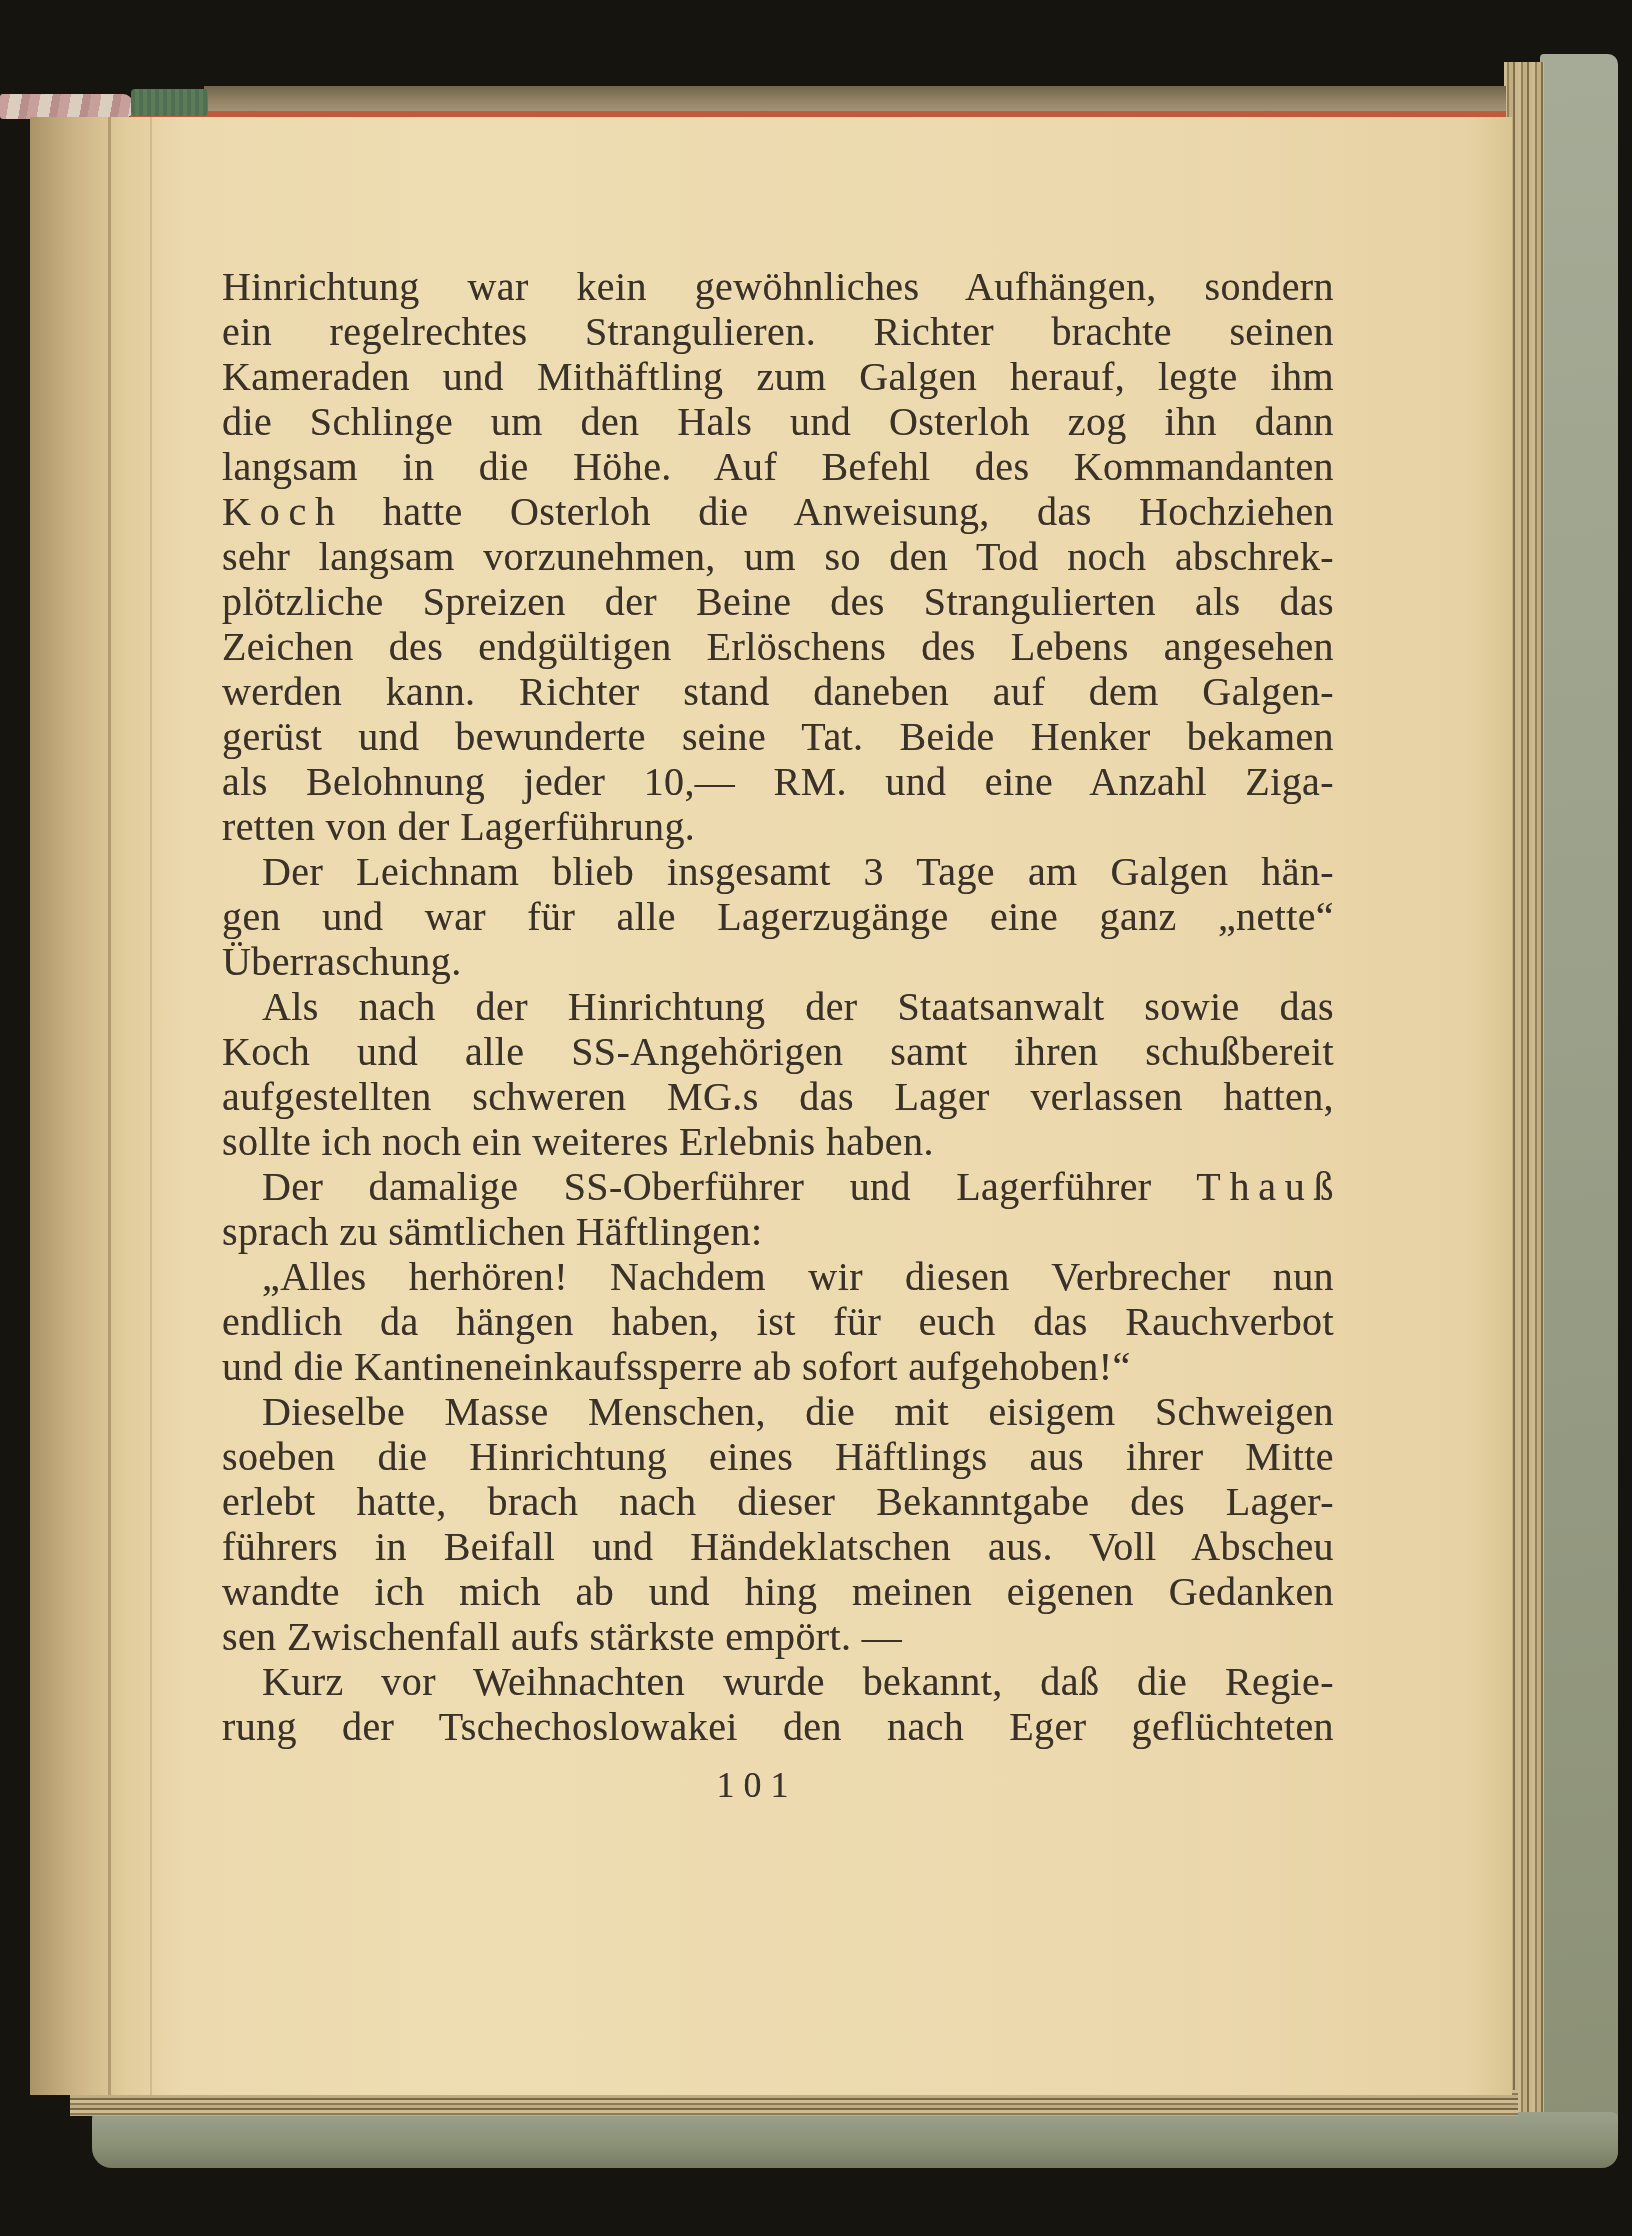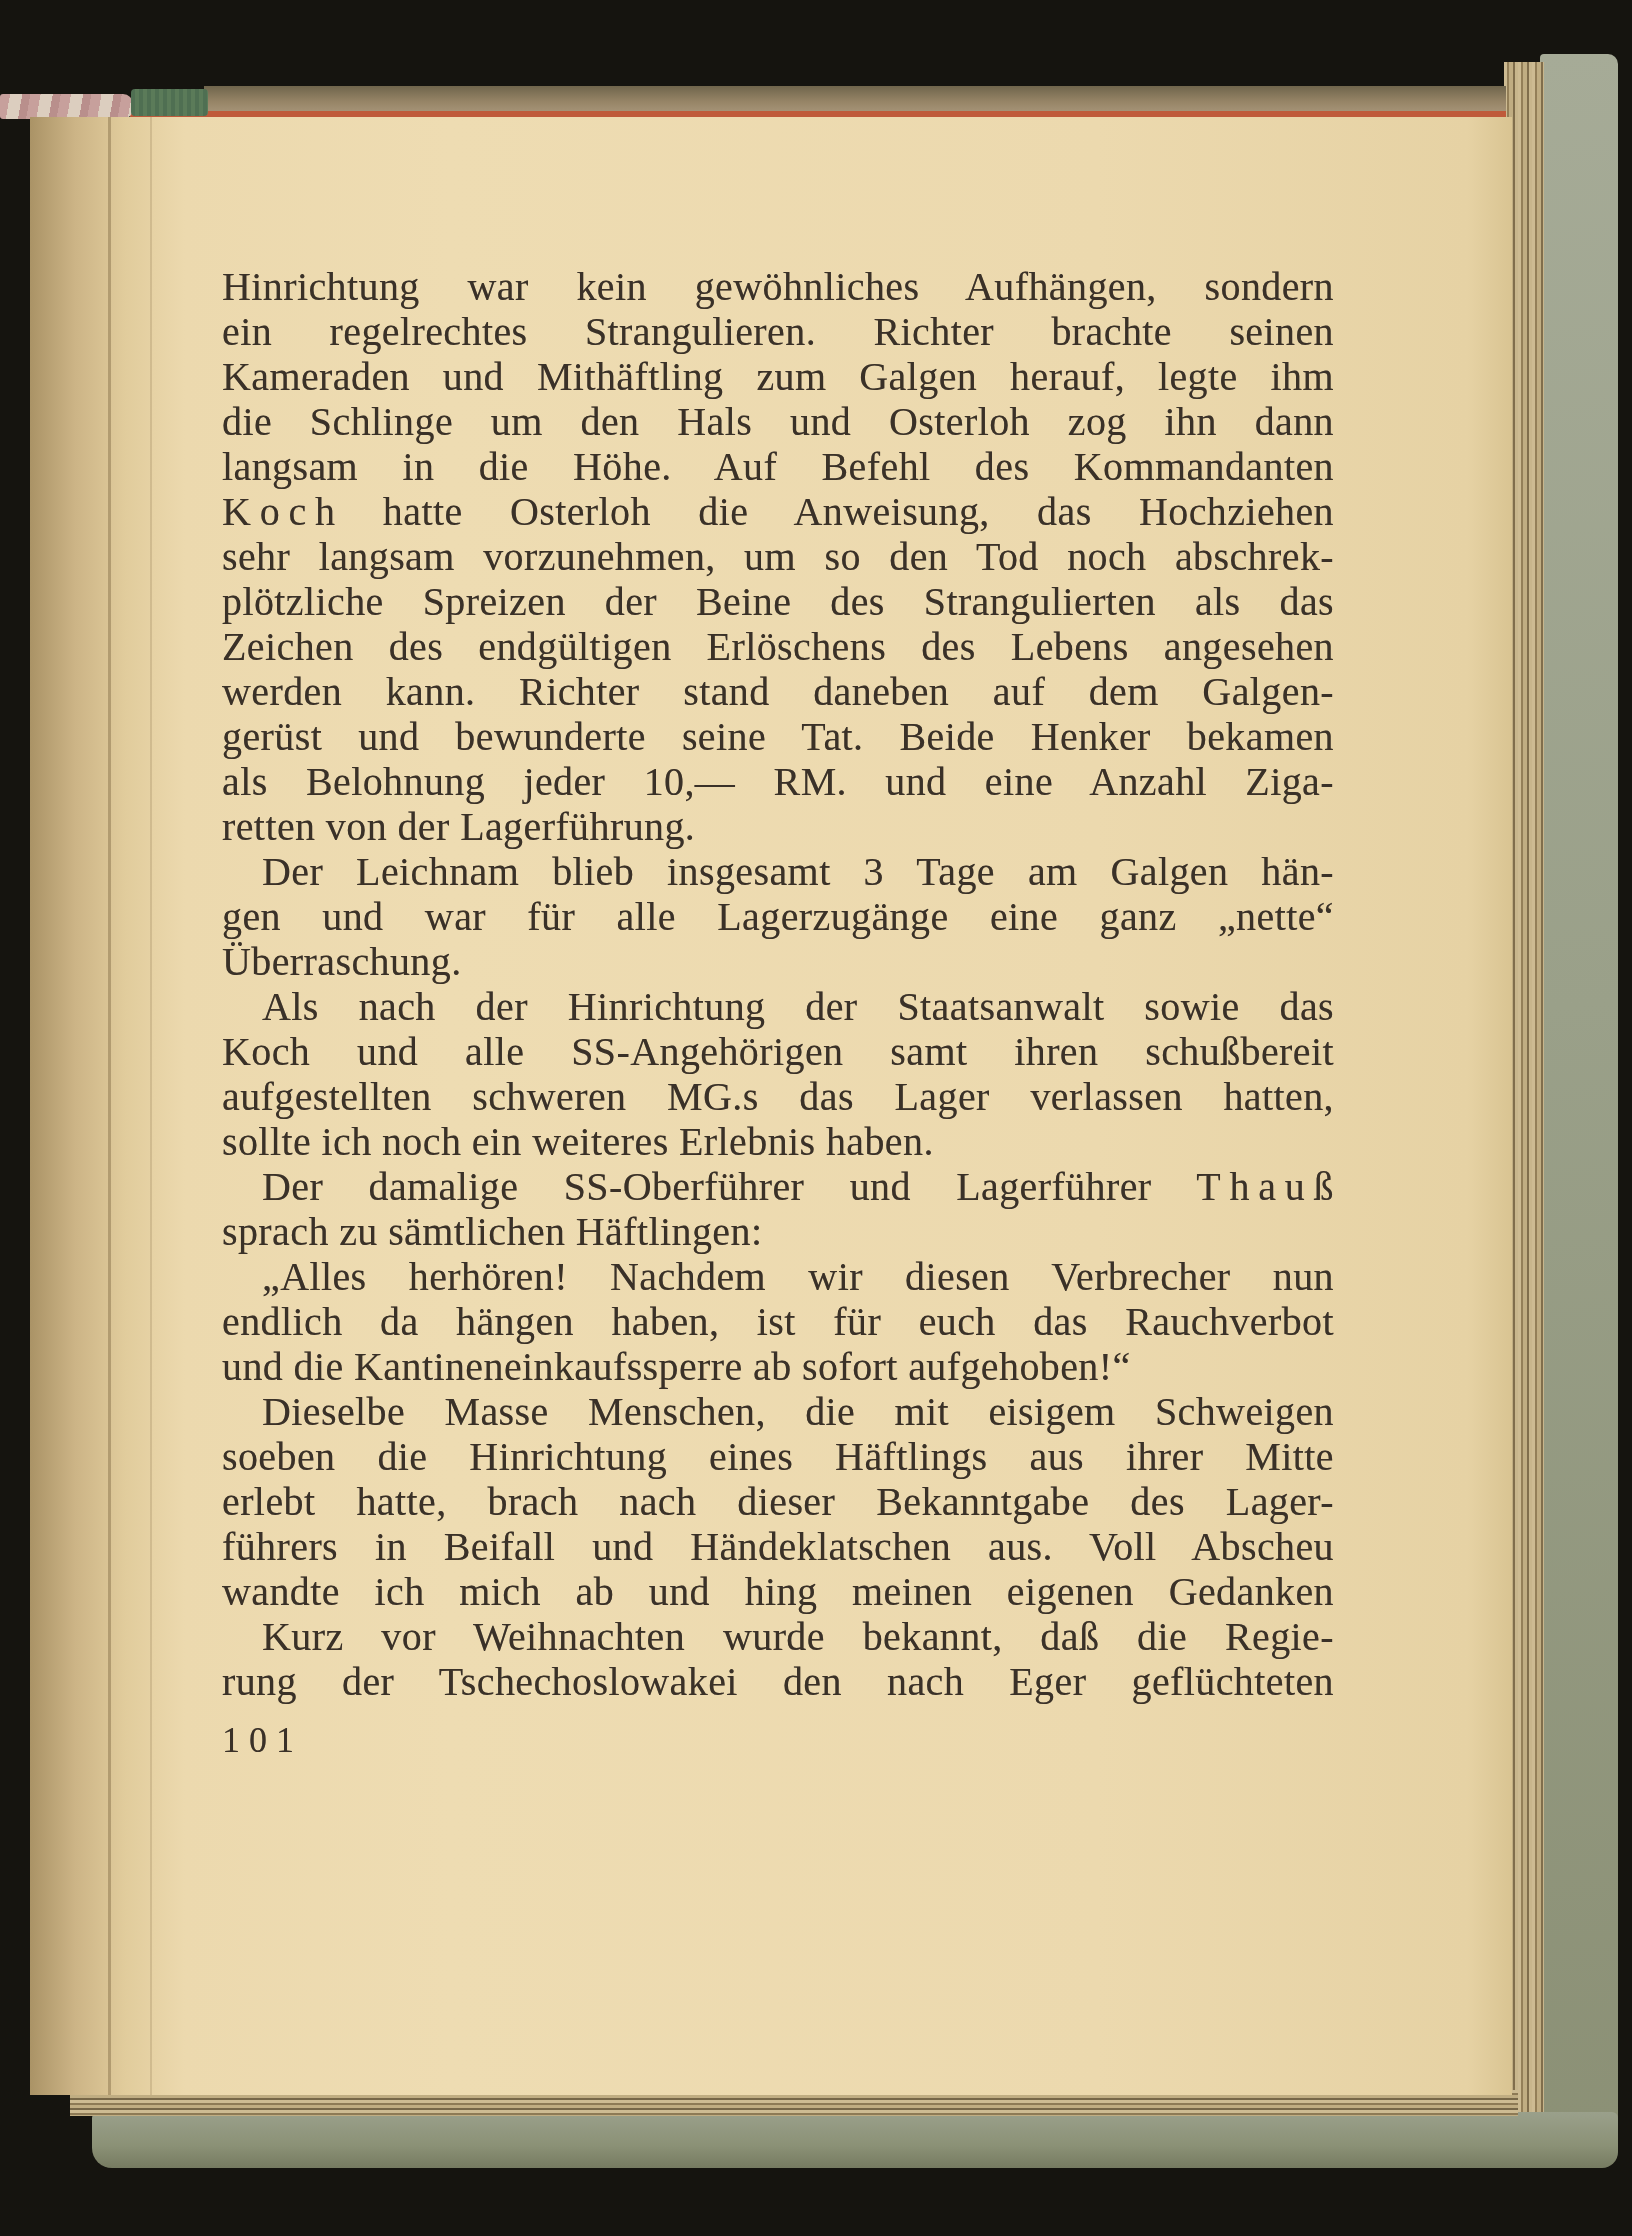--- a/index.html
+++ b/index.html
@@ -80,21 +80,21 @@
   .line{
     text-align:justify;
     text-align-last:justify;
     white-space:normal;
   }
   .line.last{text-align-last:left;}
   .line.indent{text-indent:40px;}
   .page-number{
     margin-top:14px;
     padding-right:42px;
-    text-align:left;
+    text-align:center;
     font-size:36px;
     letter-spacing:9px;
   }
 </style>
 </head>
 <body>
 
 <div class="scene">
   <div class="cover-right"></div>
   <div class="cover-bottom"></div>
@@ -135,19 +135,20 @@
       <div class="line indent">Der damalige SS-Oberführer und Lagerführer T h a u ß</div>
       <div class="line last">sprach zu sämtlichen Häftlingen:</div>
       <div class="line indent">„Alles herhören! Nachdem wir diesen Verbrecher nun</div>
       <div class="line">endlich da hängen haben, ist für euch das Rauchverbot</div>
       <div class="line last">und die Kantineneinkaufssperre ab sofort aufgehoben!“</div>
       <div class="line indent">Dieselbe Masse Menschen, die mit eisigem Schweigen</div>
       <div class="line">soeben die Hinrichtung eines Häftlings aus ihrer Mitte</div>
       <div class="line">erlebt hatte, brach nach dieser Bekanntgabe des Lager-</div>
       <div class="line">führers in Beifall und Händeklatschen aus. Voll Abscheu</div>
       <div class="line">wandte ich mich ab und hing meinen eigenen Gedanken</div>
+      <div class="line last">sen Zwischenfall aufs stärkste empört. —</div>
       <div class="line indent">Kurz vor Weihnachten wurde bekannt, daß die Regie-</div>
       <div class="line">rung der Tschechoslowakei den nach Eger geflüchteten</div>
       <div class="page-number">101</div>
     </div>
 
   <div class="text-block" style="top:auto;bottom:0;height:0;"></div>
 </div>
 
 </body></html>

